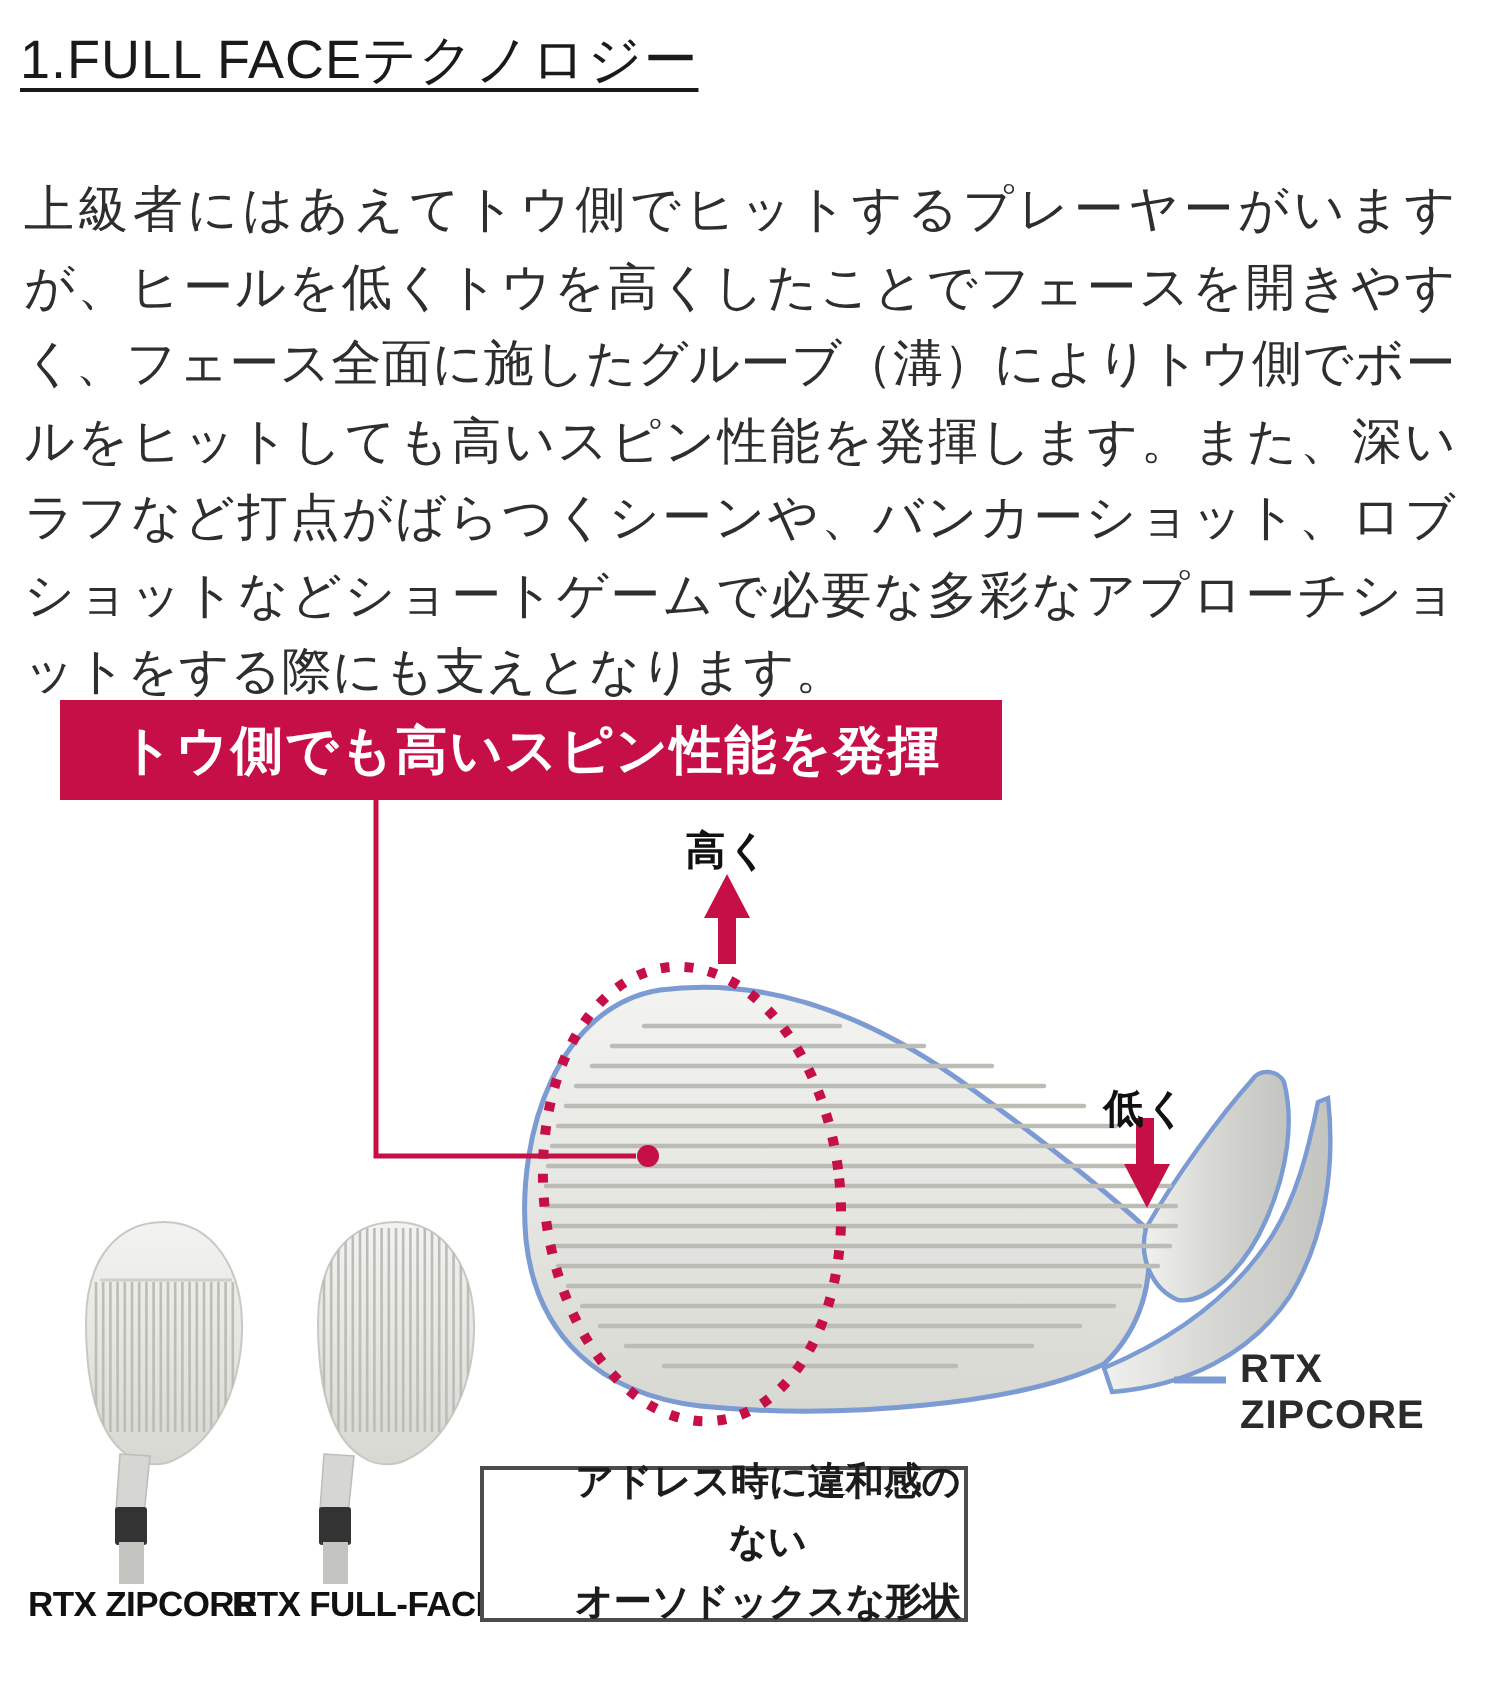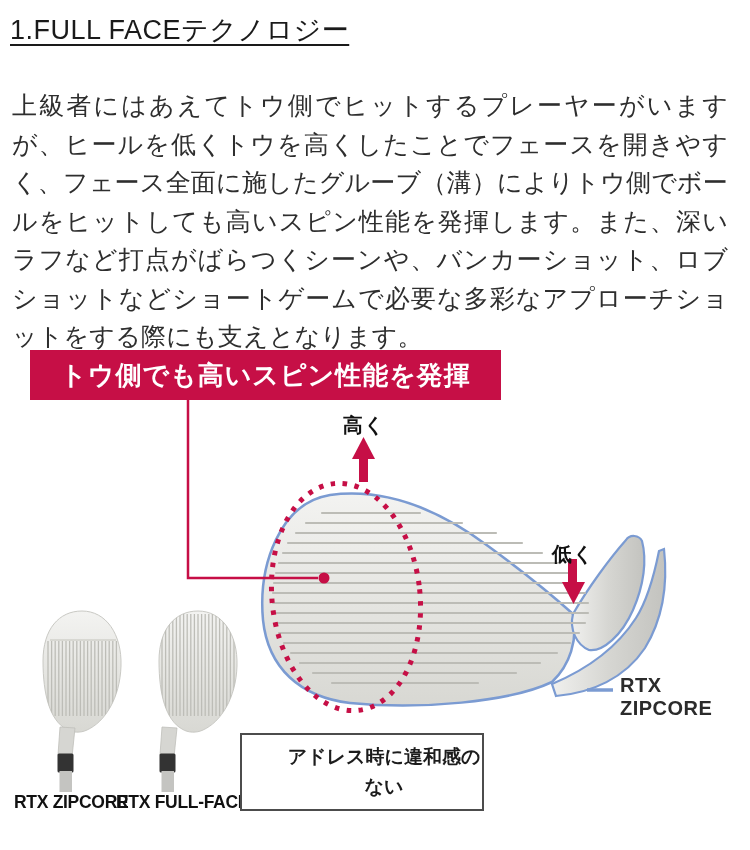--- a/index.html
+++ b/index.html
@@ -190,13 +190,14 @@
 <div class="abs dir-label high">高く</div>
 <div class="abs dir-label low">低く</div>
 
 <div class="abs legend-label">RTX ZIPCORE</div>
 
 <div class="abs club-label zip">RTX ZIPCORE</div>
 <div class="abs club-label full">RTX FULL-FACE</div>
 
 <div class="abs note-box">
   <div>アドレス時に違和感のない</div>
+  <div>オーソドックスな形状</div>
 </div>
 
 </body></html>

